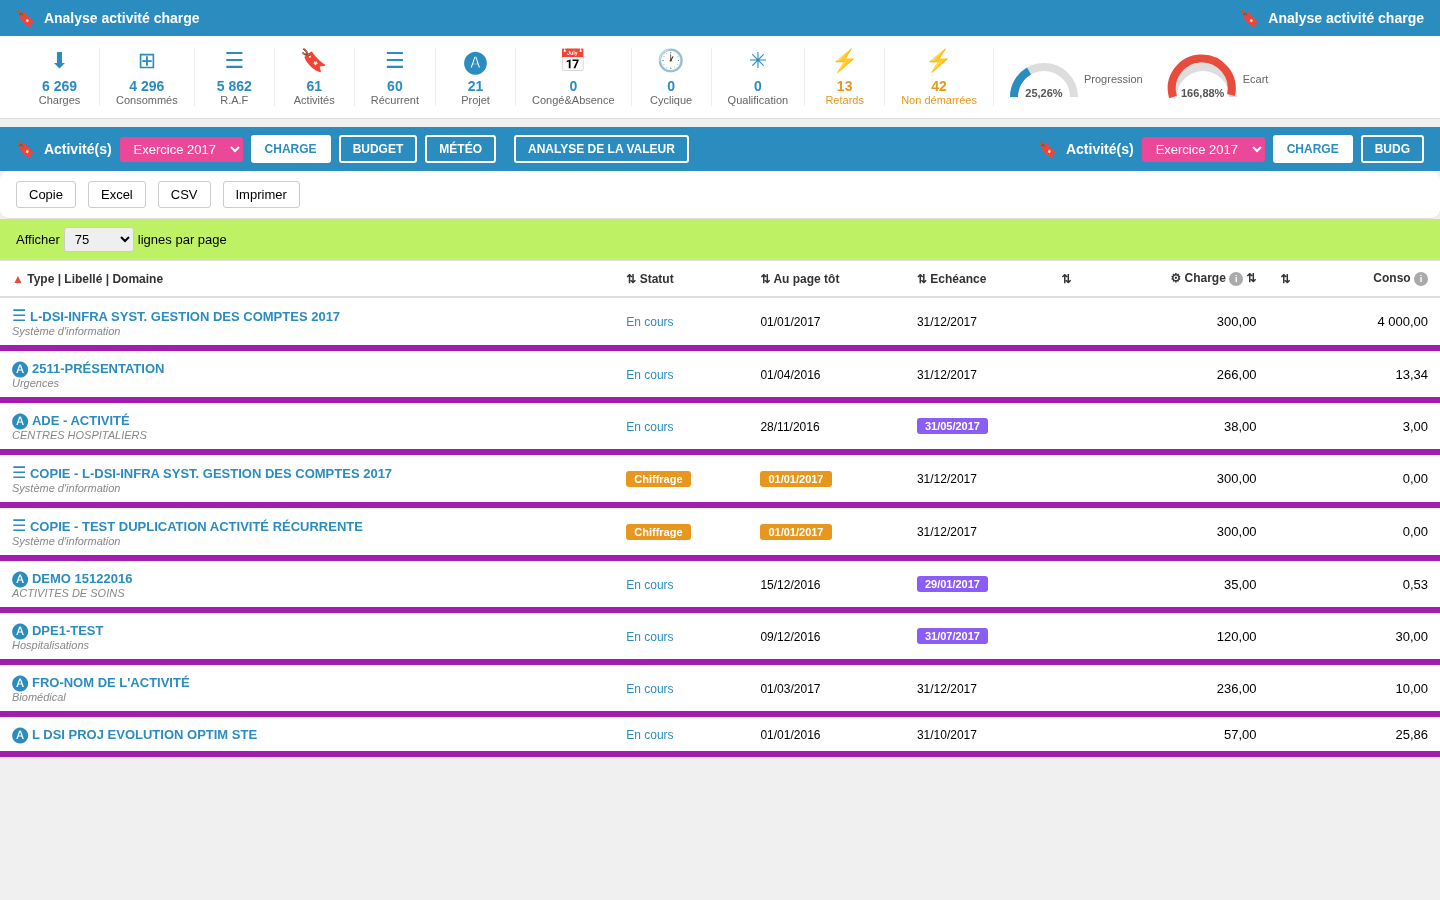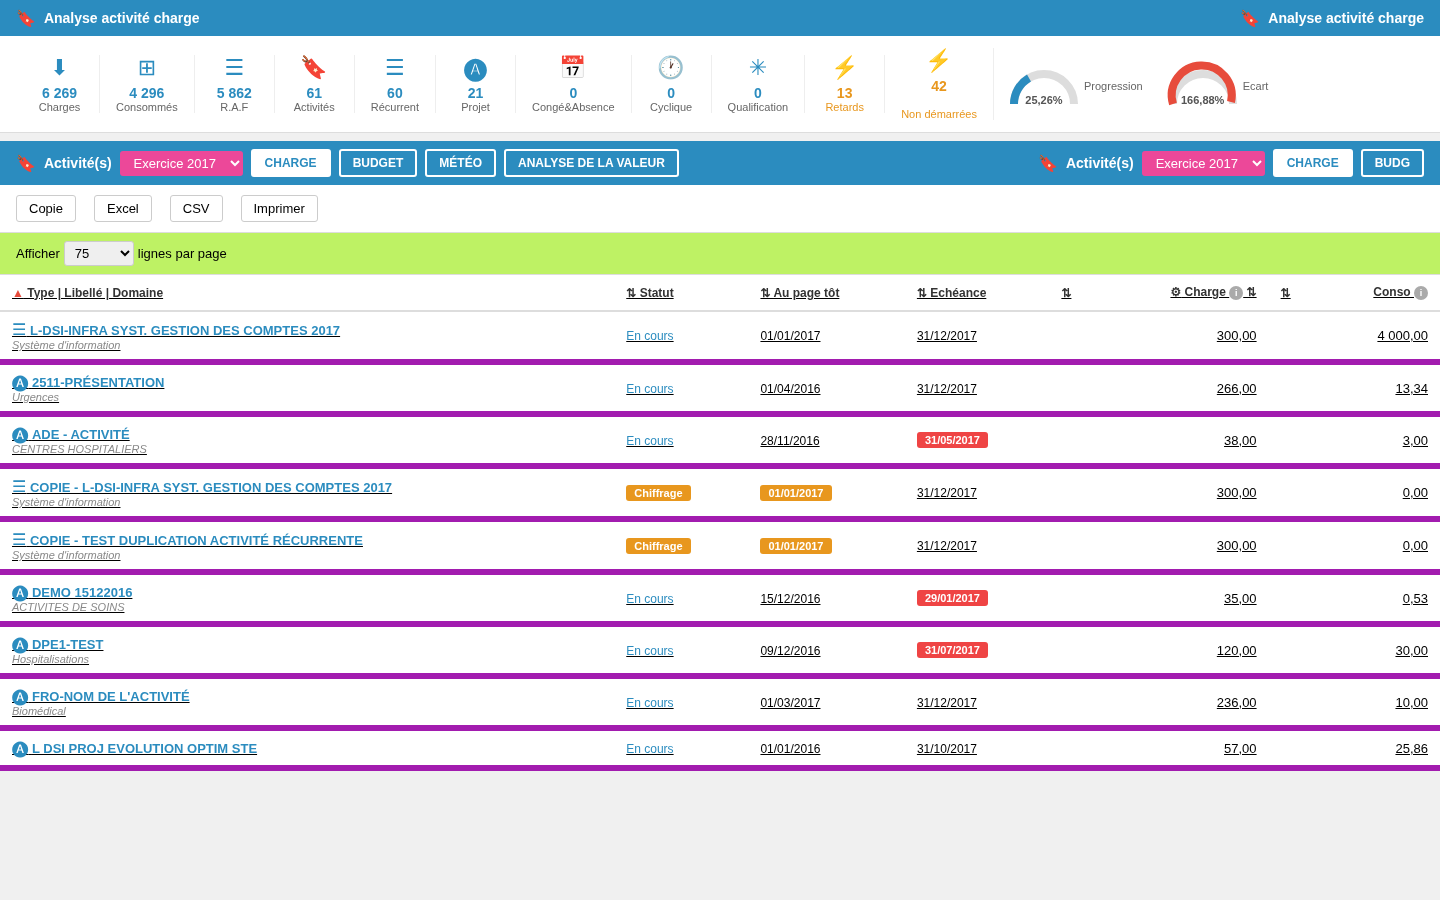--- a/index.html
+++ b/index.html
@@ -137,30 +137,31 @@
       cursor: pointer;
       color: #ffffff;
       background: transparent;
     }
     .nav-btn.active {
       background: white;
       color: #2b8cbf;
     }
     .nav-btn.budget { background: transparent; }
     .nav-btn.meteo { background: transparent; }
-    .nav-btn.analyse { background: transparent; }
+    .nav-btn.analyse { background: transparent; margin-left: 10px; }
 
     
     .toolbar {
       background: white;
       padding: 10px 16px;
       display: flex;
       align-items: center;
-      gap: 18px;
+      gap: 12px;
       border-bottom: 1px solid #ddd;
+      border-radius: 9px;
     }
     .tool-btn {
       padding: 5px 12px;
       border: 1px solid #ccc;
       background: white;
       border-radius: 3px;
       cursor: pointer;
       font-size: 13px;
     }
 
@@ -176,21 +177,20 @@
       padding: 3px 20px 3px 6px;
       border: 1px solid #ccc;
       border-radius: 3px;
       font-size: 13px;
     }
 
     
     .table-container {
       background: white;
       overflow-x: auto;
-      text-decoration: underline;
     }
     table {
       width: 100%;
       border-collapse: collapse;
     }
     thead th {
       background: white;
       border-bottom: 2px solid #ddd;
       padding: 10px 12px;
       text-align: left;
@@ -209,21 +209,21 @@
     }
     .activity-domain {
       font-size: 11px;
       color: #888;
       font-style: italic;
     }
     .status-encours { color: #2b8cbf; font-size: 12px; }
     .date-normal { font-size: 12px; }
     .date-badge {
       display: inline-block;
-      background: #ef4444;
+      background: #8b5cf6;
       color: white;
       padding: 2px 8px;
       border-radius: 3px;
       font-size: 11px;
       font-weight: bold;
     }
     .date-badge-orange {
       display: inline-block;
       background: #e8971e;
       color: white;
@@ -339,21 +339,21 @@
 
   <div class="stat-item">
     <span class="stat-icon" style="color:#e8971e; font-size:22px;">⚡</span>
     <span class="stat-number orange">13</span>
     <span class="stat-label" style="color:#e8971e;">Retards</span>
   </div>
 
   <div class="stat-item">
     <span class="stat-icon" style="color:#e8971e; font-size:22px;">⚡</span>
     <span class="stat-number orange">42</span>
-    <span class="stat-label" style="color:#e8971e;margin-top:14px;">Non démarrées</span>
+    <span class="stat-label" style="color:#e8971e;">Non démarrées</span>
   </div>
 
   <div class="gauge-container">
     <div class="gauge-item">
       <div class="progress-gauge">
         <svg width="80" height="48" viewBox="0 0 80 48">
 
           <path d="M 10 44 A 30 30 0 0 1 70 44" fill="none" stroke="#ddd" stroke-width="8"></path>
 
           <path d="M 10 44 A 30 30 0 0 1 25 18" fill="none" stroke="#2b8cbf" stroke-width="8"></path>

